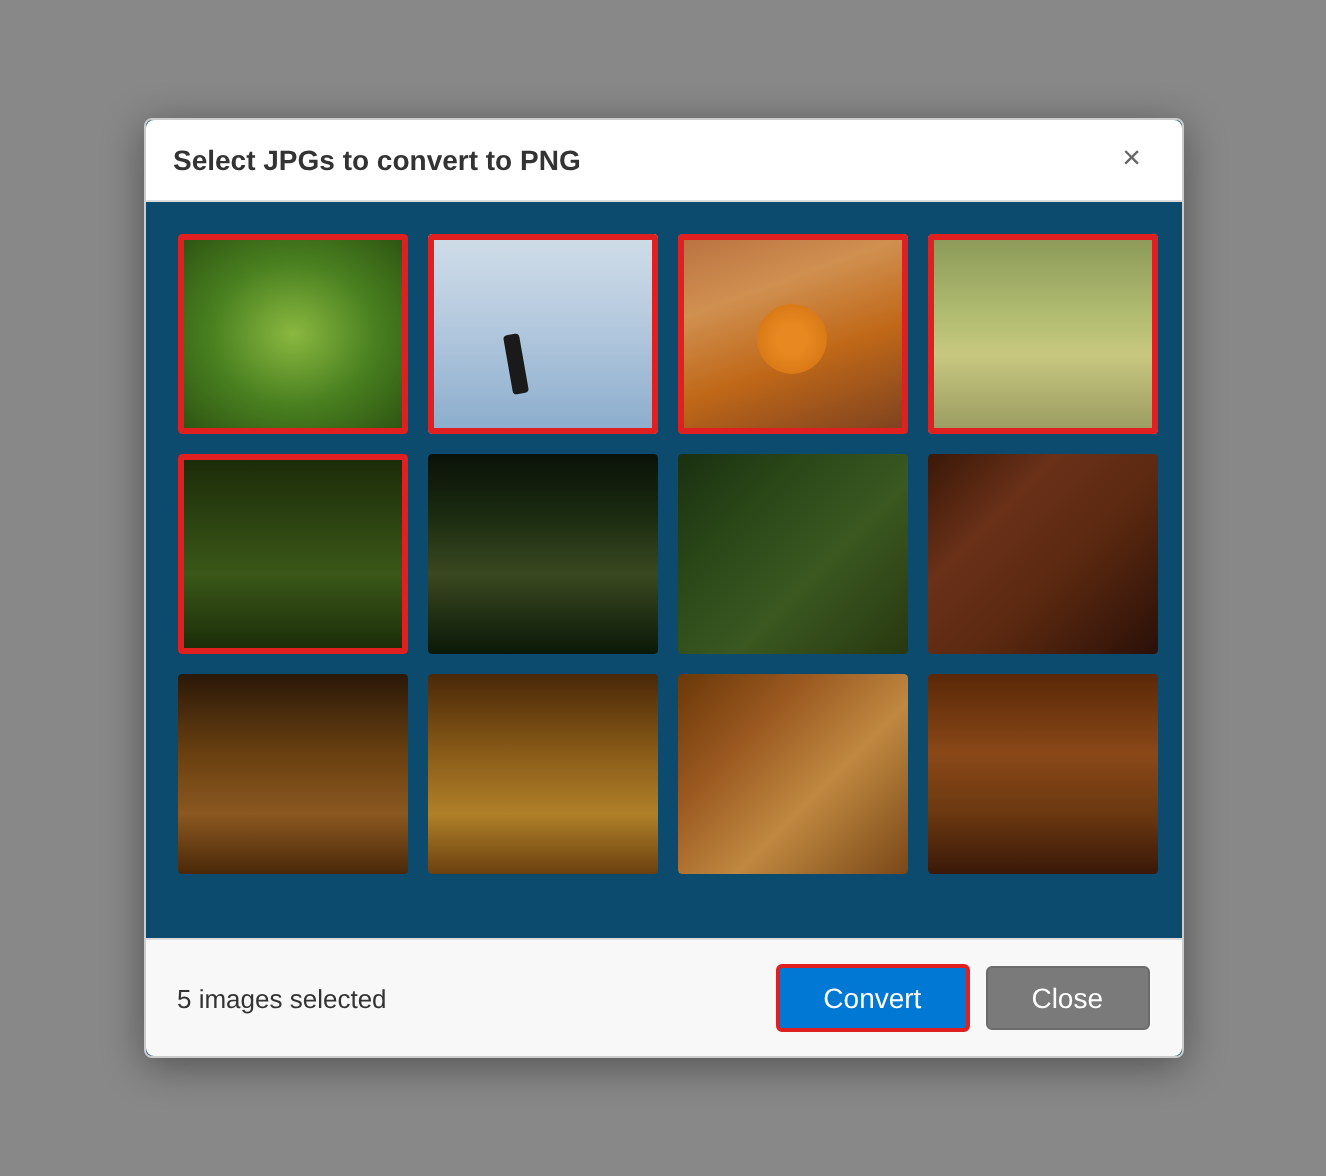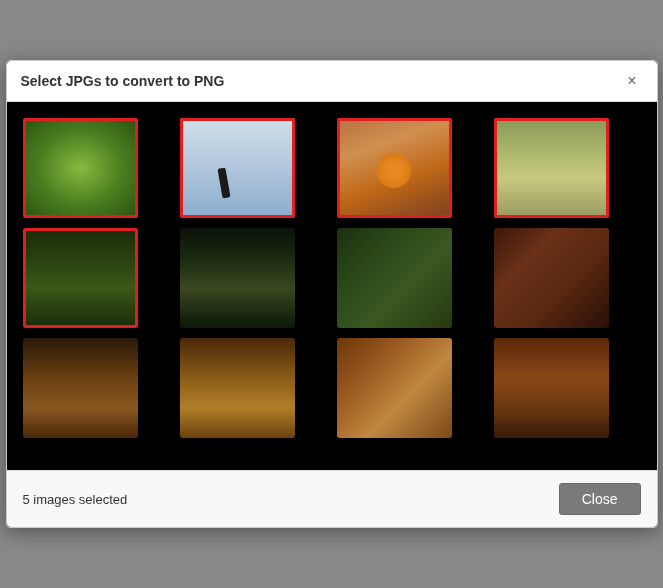--- a/index.html
+++ b/index.html
@@ -8,24 +8,24 @@
       background: #888;
       display: flex;
       align-items: center;
       justify-content: center;
       width: 663px;
       height: 588px;
       font-family: 'Segoe UI', Arial, sans-serif;
     }
 
     .dialog {
-      background: #000000;
+      background: #0c4a6e;
       border: 1px solid #ccc;
       border-radius: 4px;
-      width: 652px;
+      width: 520px;
       box-shadow: 0 4px 20px rgba(0,0,0,0.4);
     }
 
     .dialog-titlebar {
       background: #ffffff;
       border-bottom: 1px solid #ddd;
       padding: 10px 14px;
       display: flex;
       align-items: center;
       justify-content: space-between;
@@ -247,15 +247,16 @@
       </div>
       <div class="image-cell">
         <div class="img-placeholder img-pipe"></div>
       </div>
 
     </div>
   </div>
 
   <div class="dialog-footer">
     <span class="status-text">5 images selected</span>
+    <button class="btn-convert">Convert</button>
     <button class="btn-close">Close</button>
   </div>
 </div>
 
 </body></html>

